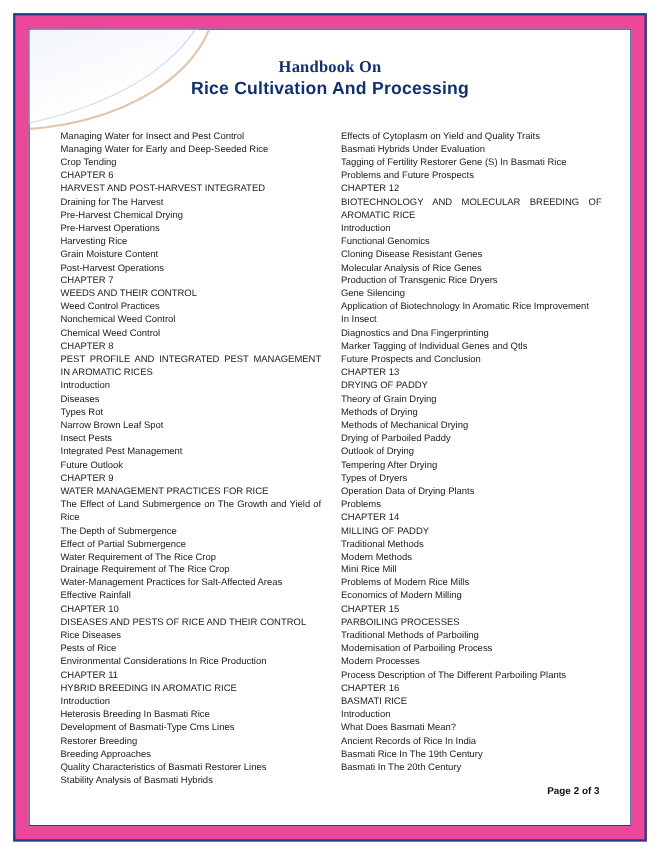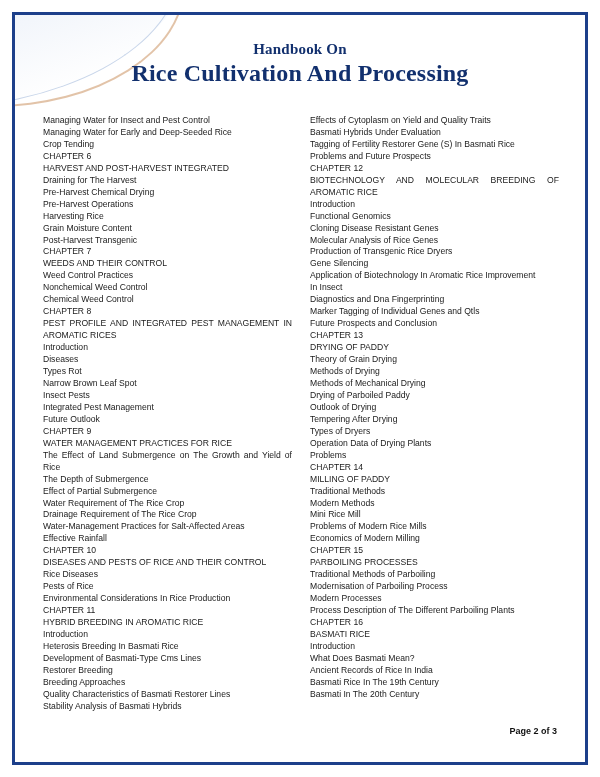--- a/index.html
+++ b/index.html
@@ -19,22 +19,22 @@
     box-sizing: border-box;
     padding: 12px;
     background: #ffffff;
   }
   .frame-outer {
     position: relative;
     width: 100%;
     height: 100%;
     box-sizing: border-box;
     border: 2px solid #1d3f8a;
-    padding: 0;
-    background: #a3a3a3;
+    padding: 12px;
+    background: #ec4899;
   }
   .frame-inner {
     position: relative;
     width: 100%;
     height: 100%;
     box-sizing: border-box;
     border: 1px solid #1d3f8a;
     background: #ffffff;
     overflow: hidden;
   }
@@ -79,23 +79,23 @@
   }
   .title-small {
     font-family: "Liberation Serif", serif;
     font-weight: bold;
     font-size: 15px;
     color: #12306e;
     letter-spacing: .2px;
     margin-bottom: 2px;
   }
   .title-large {
-    font-family: Liberation Serif, serif;
+    font-family: Liberation Sans, sans-serif;
     font-weight: bold;
-    font-size: 24px;
+    font-size: 16px;
     color: #12306e;
     letter-spacing: .2px;
   }
   .content {
     position: relative;
     display: flex;
     gap: 18px;
     padding: 22px 26px 0 28px;
     z-index: 2;
   }
@@ -139,21 +139,21 @@
           <div class="toc-line">Managing Water for Insect and Pest Control</div>
           <div class="toc-line">Managing Water for Early and Deep-Seeded Rice</div>
           <div class="toc-line">Crop Tending</div>
           <div class="toc-line">CHAPTER 6</div>
           <div class="toc-line">HARVEST AND POST-HARVEST INTEGRATED</div>
           <div class="toc-line">Draining for The Harvest</div>
           <div class="toc-line">Pre-Harvest Chemical Drying</div>
           <div class="toc-line">Pre-Harvest Operations</div>
           <div class="toc-line">Harvesting Rice</div>
           <div class="toc-line">Grain Moisture Content</div>
-          <div class="toc-line">Post-Harvest Transgenic</div>
+          <div class="toc-line">Post-Harvest Operations</div>
           <div class="toc-line">CHAPTER 7</div>
           <div class="toc-line">WEEDS AND THEIR CONTROL</div>
           <div class="toc-line">Weed Control Practices</div>
           <div class="toc-line">Nonchemical Weed Control</div>
           <div class="toc-line">Chemical Weed Control</div>
           <div class="toc-line">CHAPTER 8</div>
           <div class="toc-line">PEST PROFILE AND INTEGRATED PEST MANAGEMENT IN AROMATIC RICES</div>
           <div class="toc-line">Introduction</div>
           <div class="toc-line">Diseases</div>
           <div class="toc-line">Types Rot</div>

